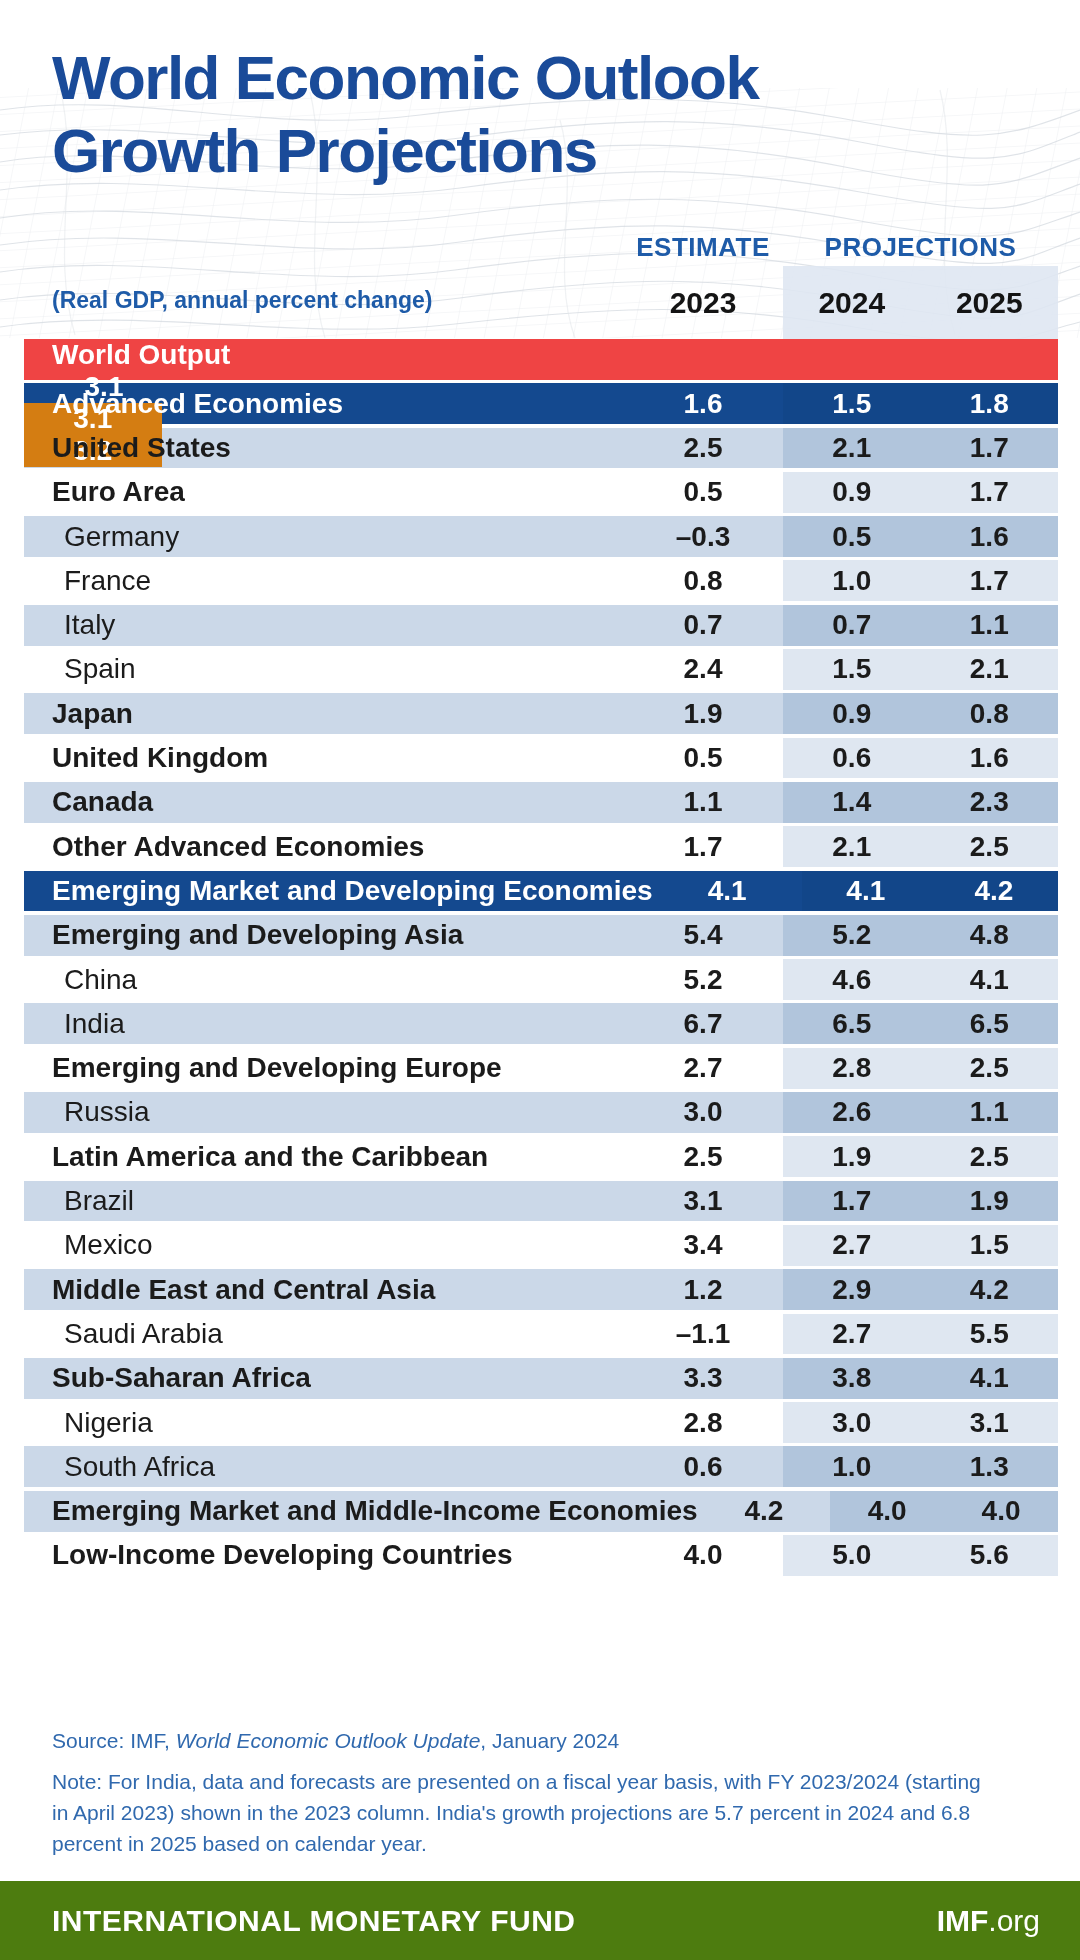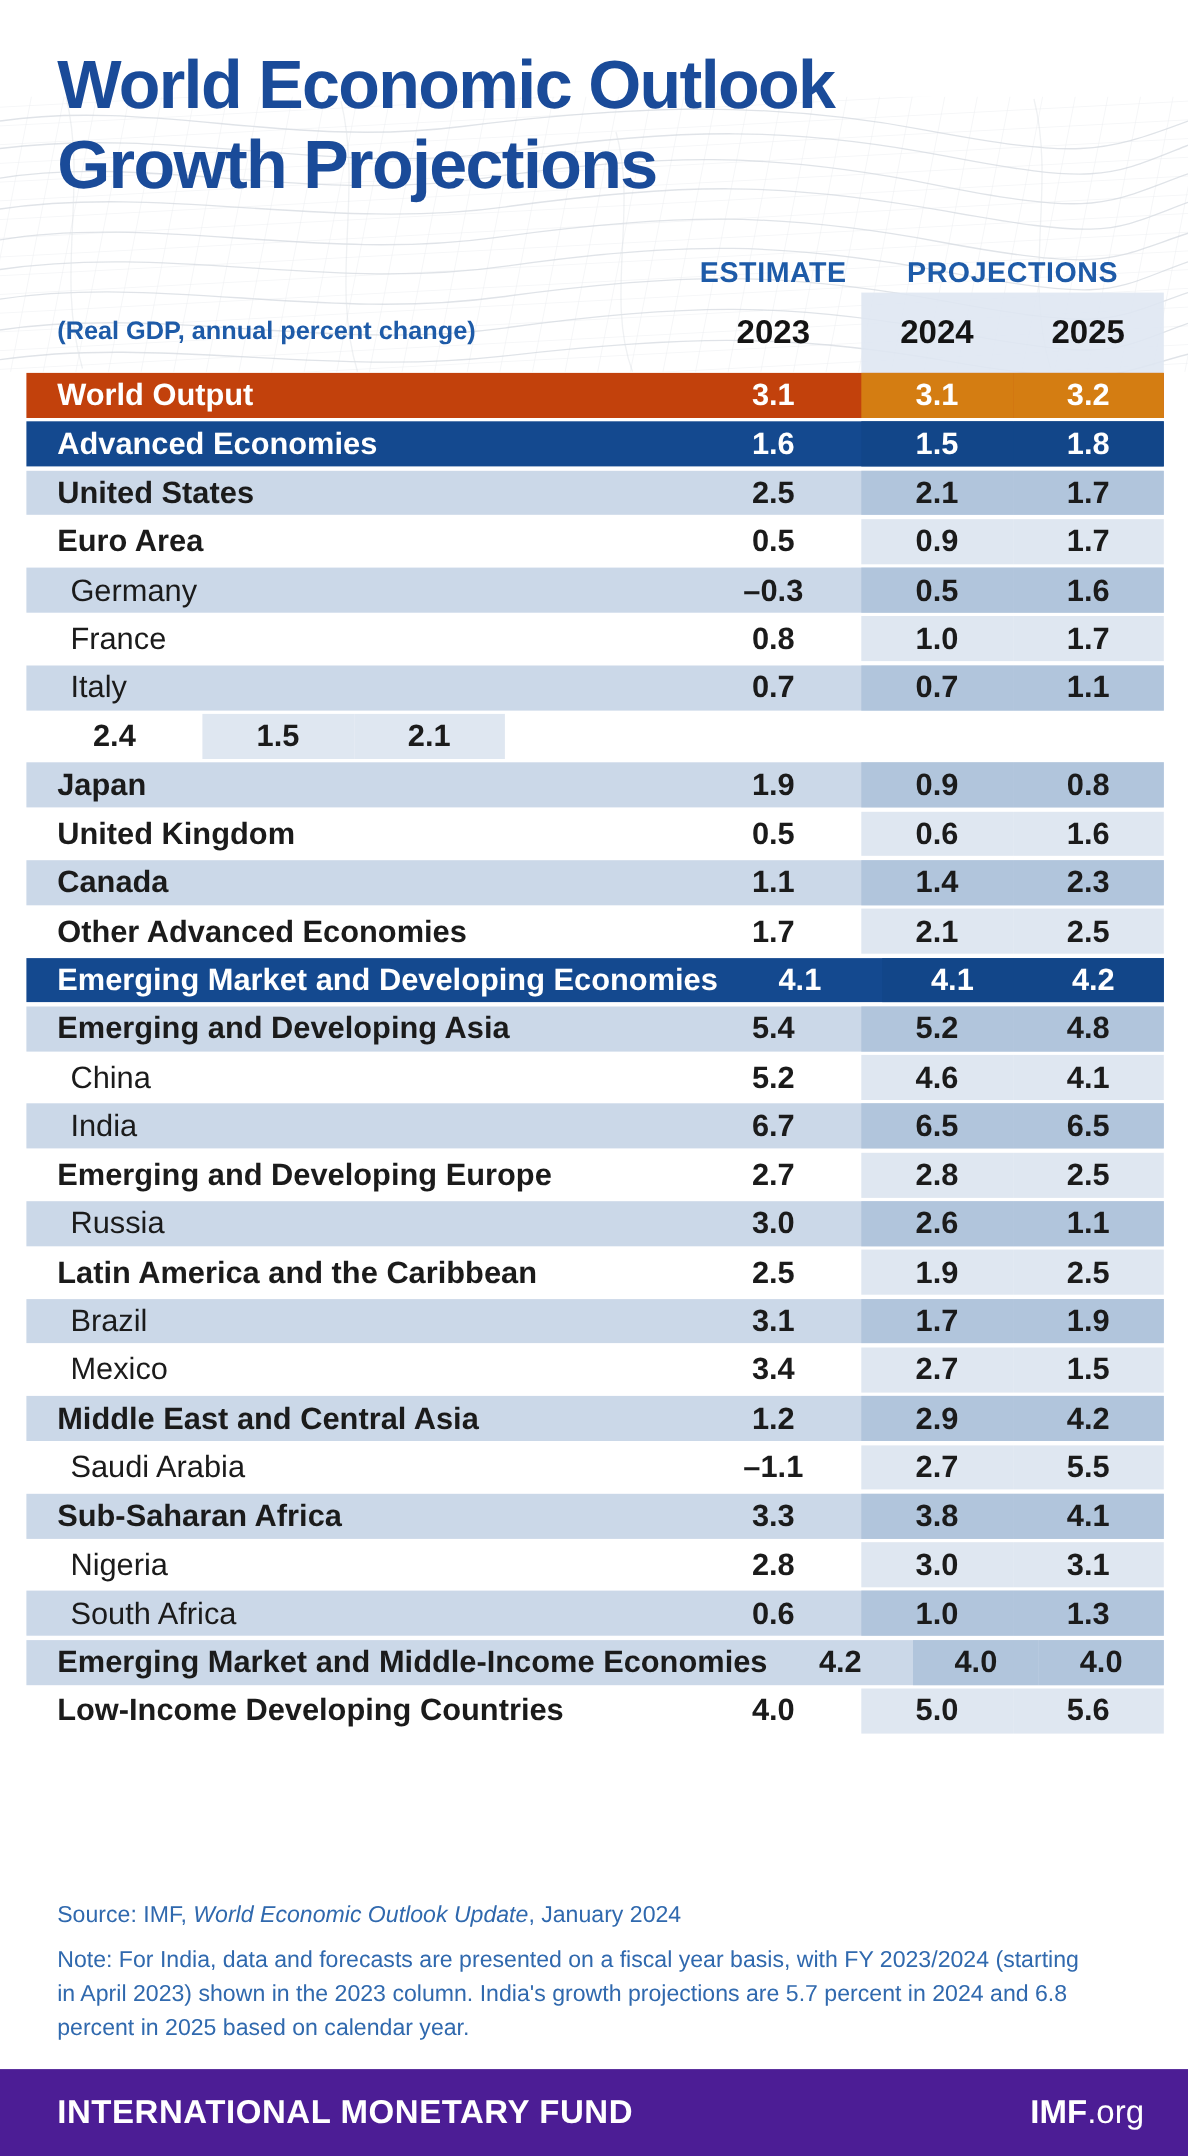--- a/index.html
+++ b/index.html
@@ -35,32 +35,32 @@
   .row .label.indent{padding-left:40px;}
   .row .label.memo-label{font-weight:700;font-style:italic;}
   .row .val{width:160px;display:flex;align-items:center;justify-content:center;
             font-weight:700;color:#1b1b1b;}
   .row .val.c24,.row .val.c25{width:137.5px;}
   
   .row.plain{background:transparent;}
   .row.plain .c24,.row.plain .c25,.row.memo .c24,.row.memo .c25{background:#DFE7F1;}
   .row.alt{background:#CBD8E8;}
   .row.alt .c24,.row.alt .c25{background:#B1C5DC;}
-  .row.world{background:#c2410c;}
+  .row.world{background:#ef4444;flex-direction:column;}
   .row.world .c24,.row.world .c25{background:#D47D12;}
   .row.group{background:#14498F;}
   .row.group .c24,.row.group .c25{background:#124689;}
   .row.world .label,.row.world .val,.row.group .label,.row.group .val{color:#ffffff;font-weight:700;}
   
   .source{position:absolute;left:52px;top:1729px;z-index:3;color:#3069AE;font-size:21px;}
   .source .it{font-style:italic;}
   .note{position:absolute;left:52px;top:1766px;width:950px;z-index:3;color:#3069AE;
         font-size:21px;line-height:31px;}
   
-  .bar{position:absolute;left:0;top:1881px;width:1080px;height:79px;background:#4c1d95;
+  .bar{position:absolute;left:0;top:1881px;width:1080px;height:79px;background:#4d7c0f;
        display:flex;align-items:center;justify-content:space-between;z-index:4;
        padding:0 40px 0 52px;box-sizing:border-box;}
   .bar .org{color:#fff;font-weight:700;font-size:30px;letter-spacing:.5px;}
   .bar .site{color:#fff;font-size:30px;}
   .bar .site .b{font-weight:700;}
   .bar .site .r{font-weight:400;}
 </style>
 </head>
 <body>
 
@@ -146,20 +146,21 @@
         <div class="val c24">1.0</div>
         <div class="val c25">1.7</div>
       </div>
       <div class="row alt">
         <div class="label indent">Italy</div>
         <div class="val c23">0.7</div>
         <div class="val c24">0.7</div>
         <div class="val c25">1.1</div>
       </div>
       <div class="row plain">
+        <div class="label indent">Spain</div>
         <div class="val c23">2.4</div>
         <div class="val c24">1.5</div>
         <div class="val c25">2.1</div>
       </div>
       <div class="row alt">
         <div class="label bold">Japan</div>
         <div class="val c23">1.9</div>
         <div class="val c24">0.9</div>
         <div class="val c25">0.8</div>
       </div>

